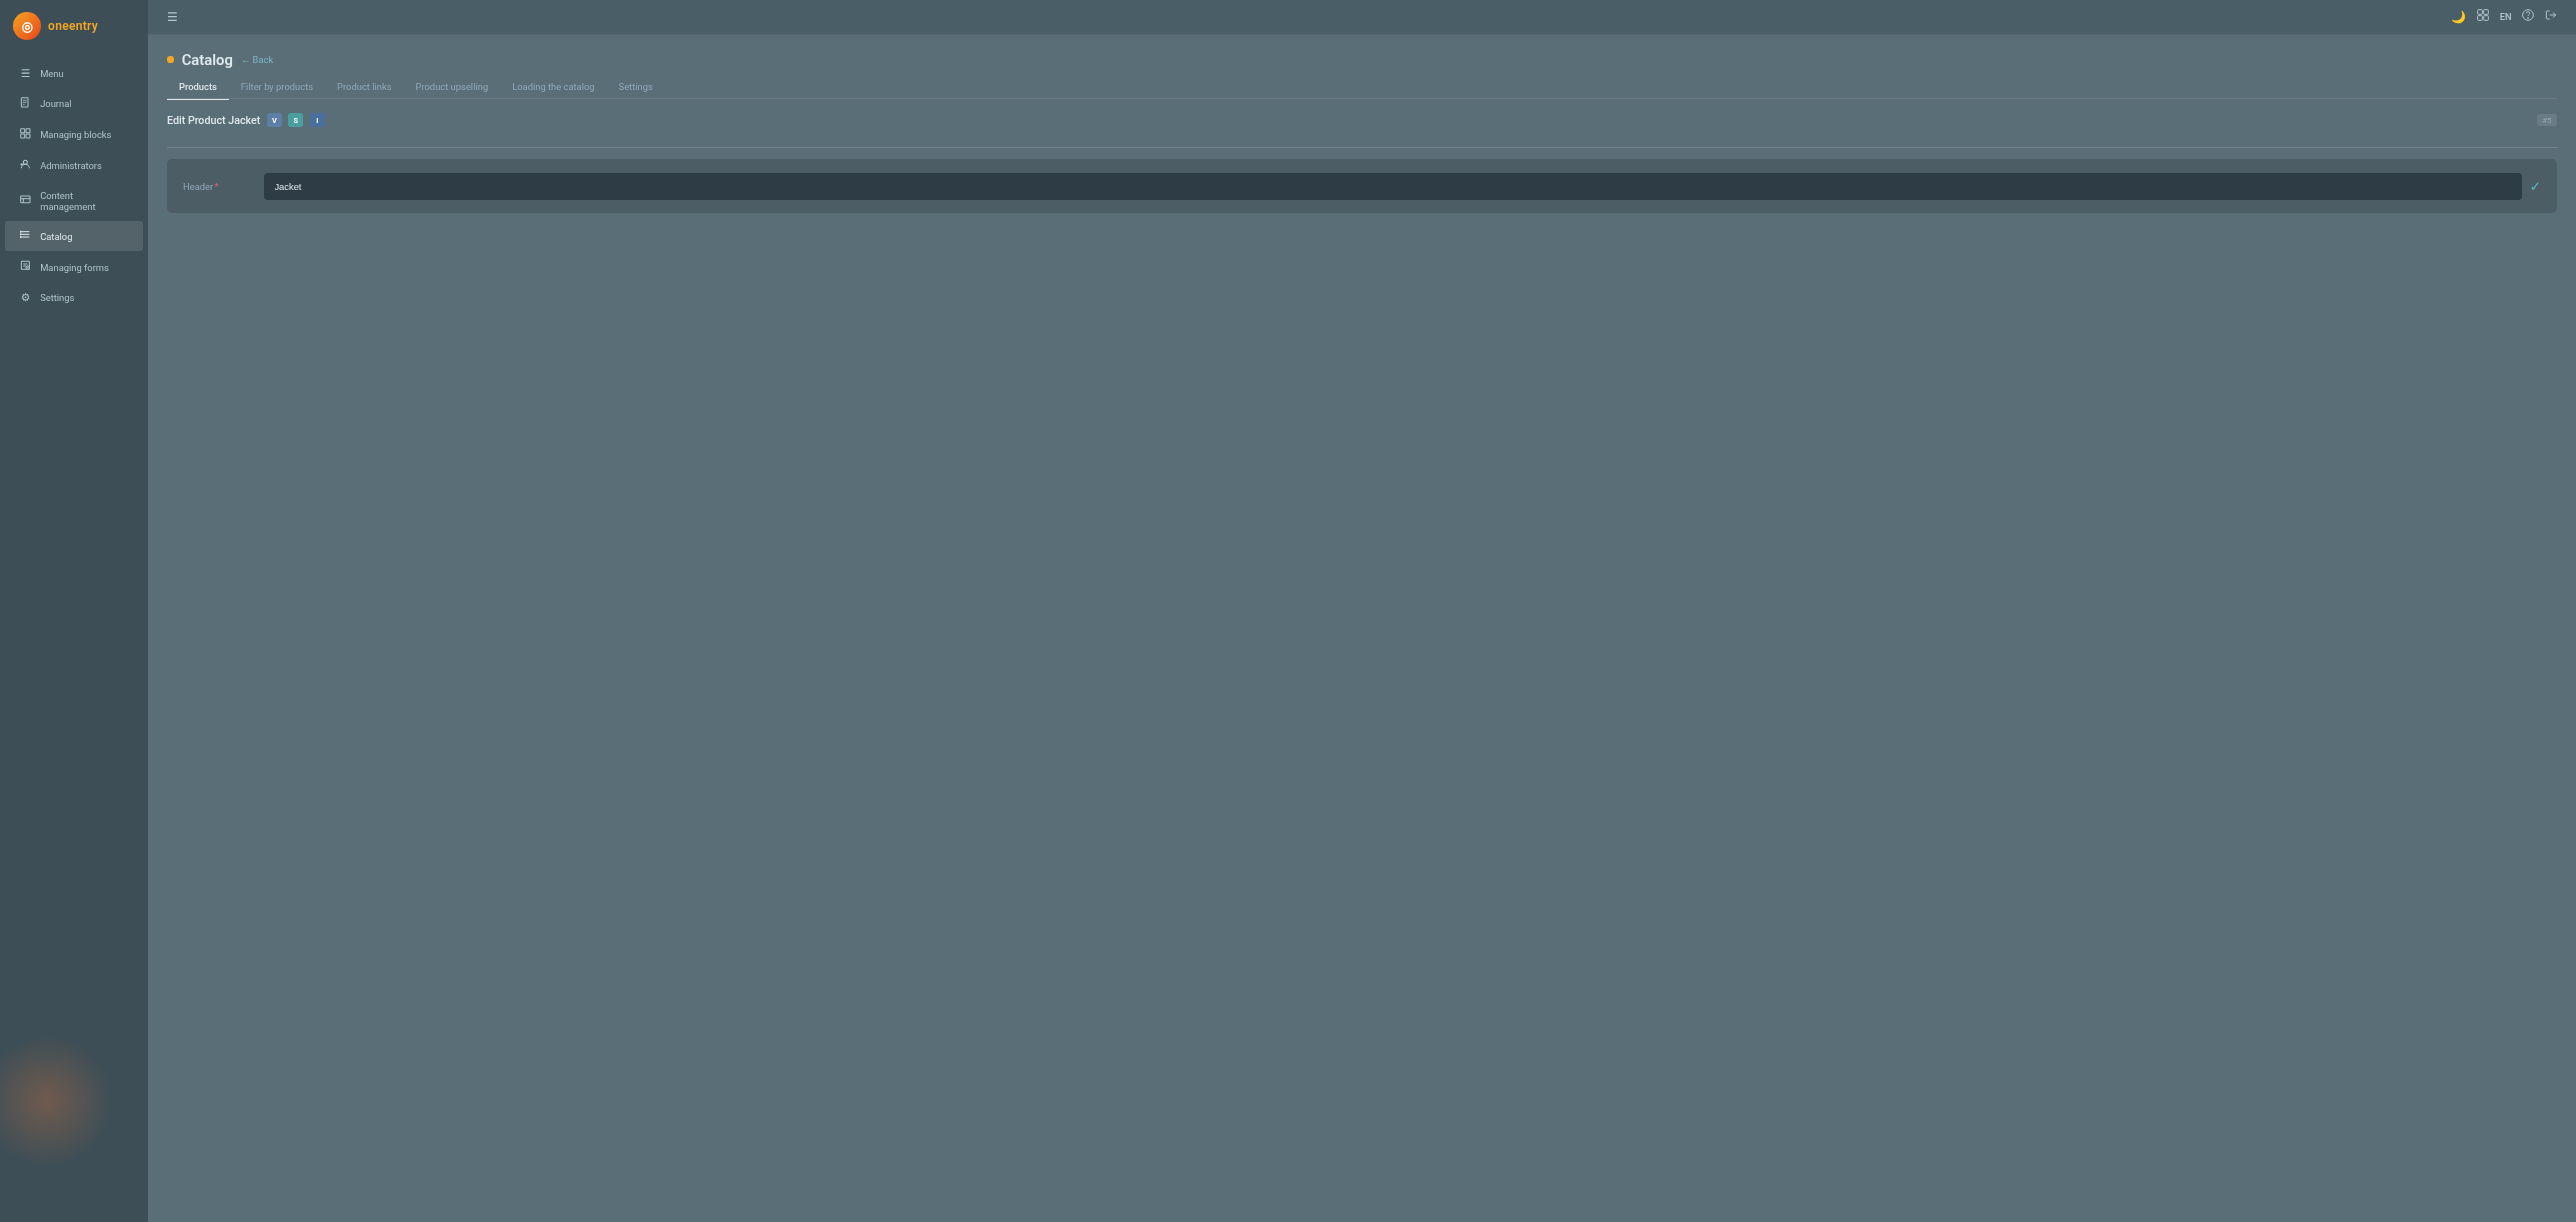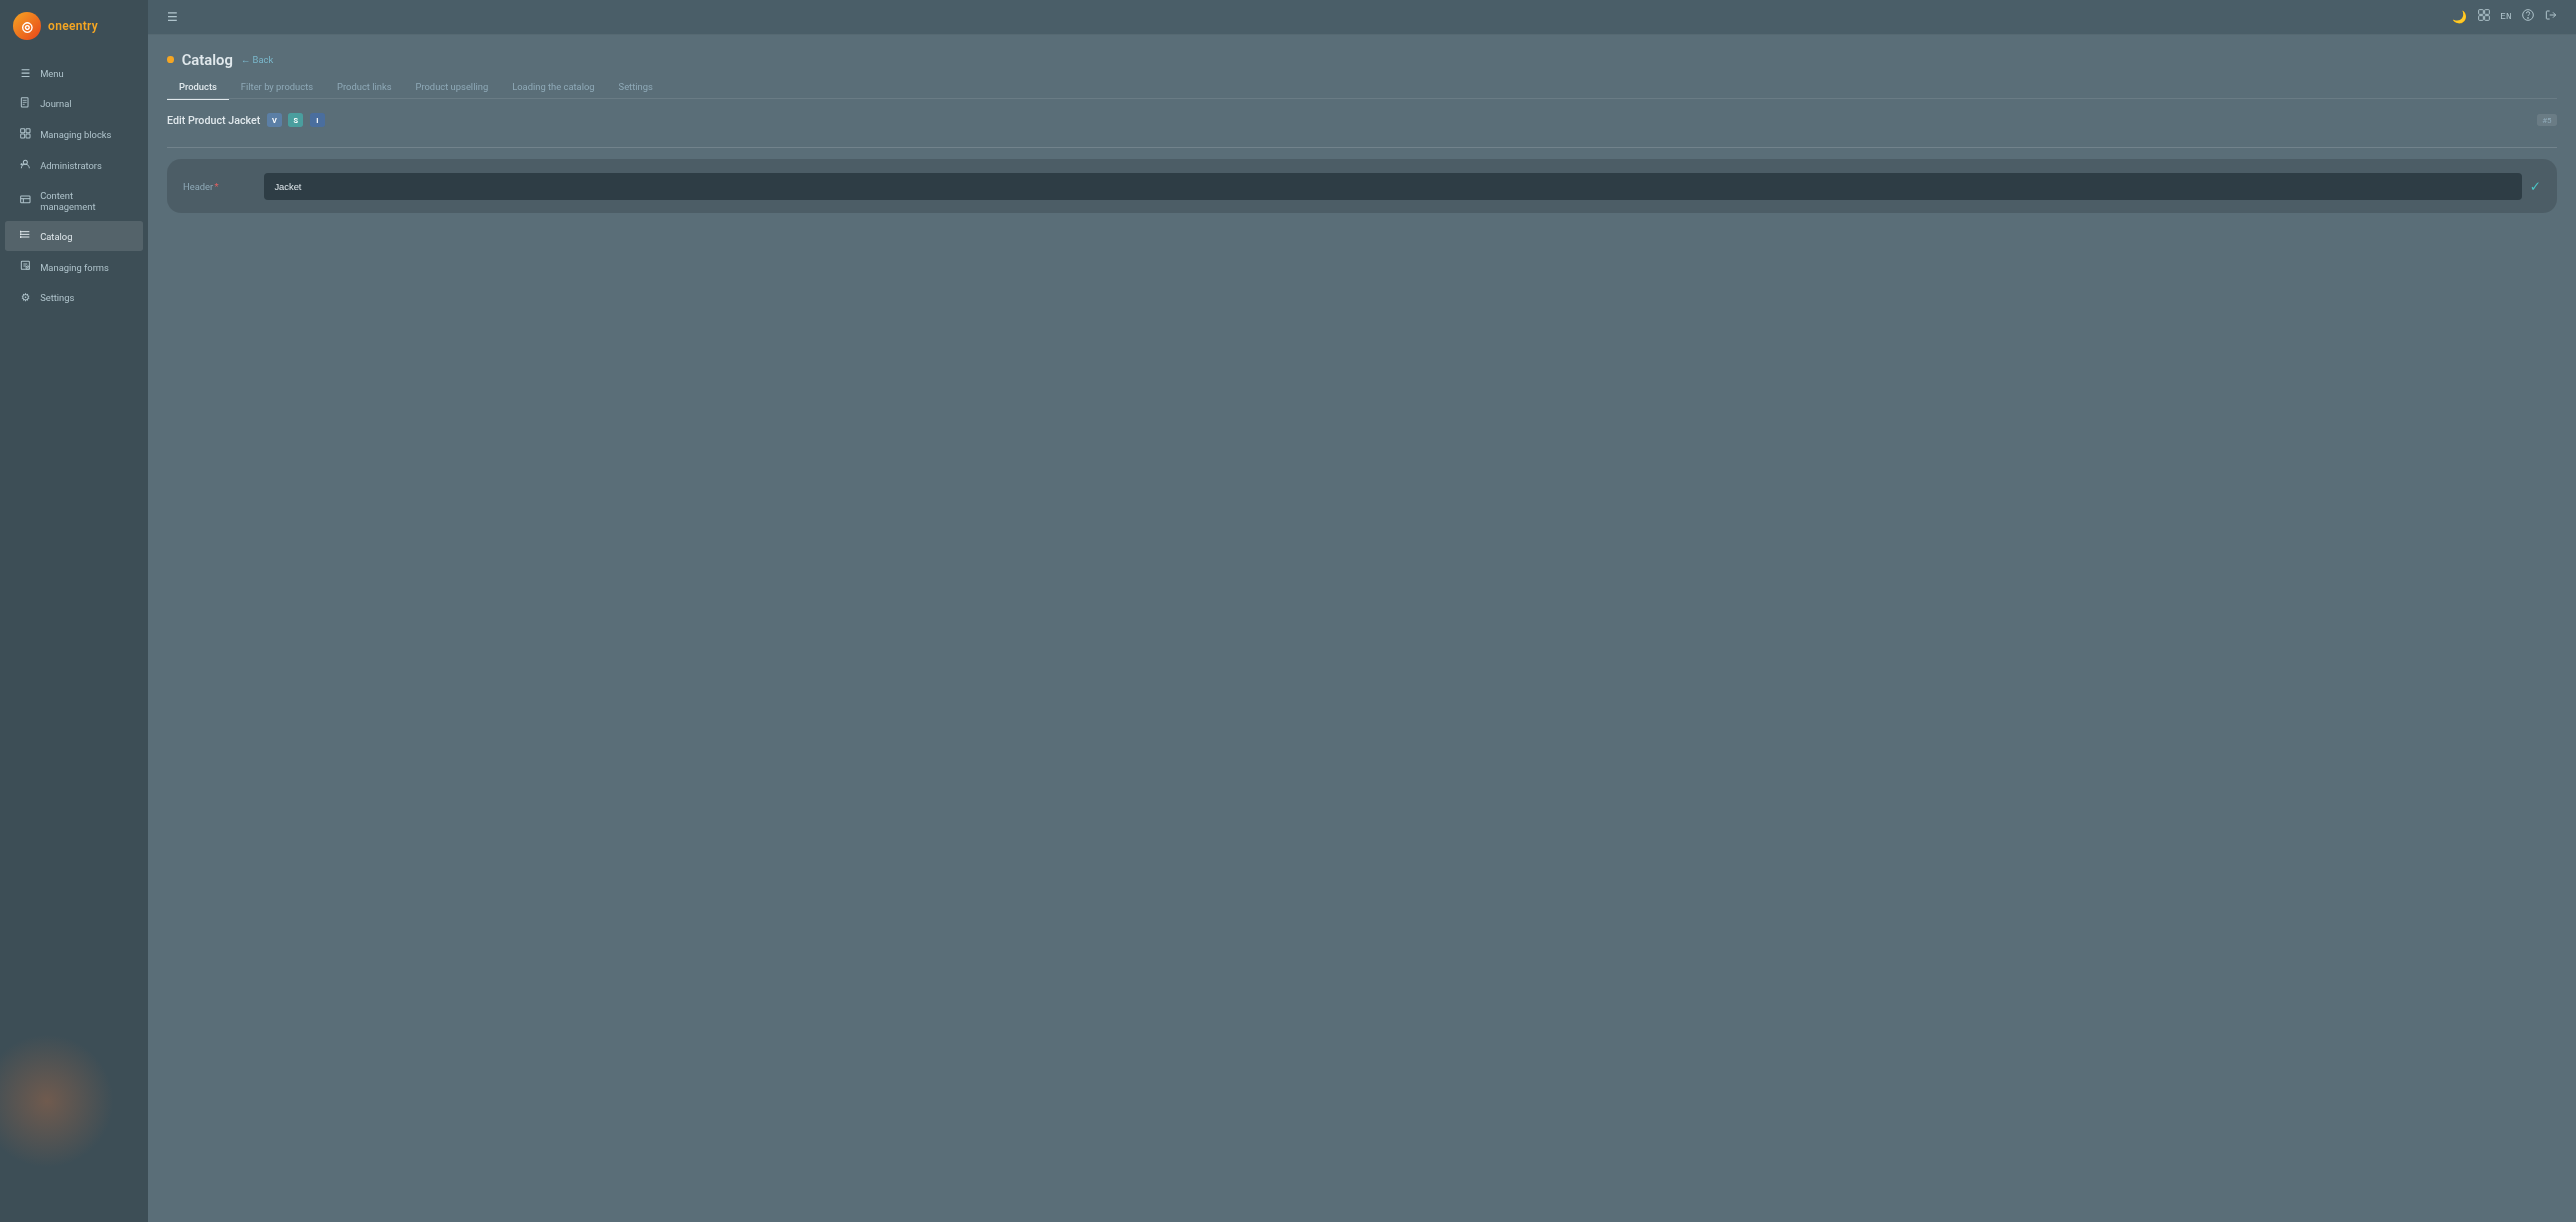--- a/index.html
+++ b/index.html
@@ -136,21 +136,20 @@
     .topbar-icon {
       font-size: 12px;
       color: #b0c4cc;
       cursor: pointer;
     }
 
     .topbar-lang {
       color: #b0c4cc;
       font-size: 9.4px;
       font-weight: 500;
-      font-family: Liberation Mono, monospace;
     }
 
     
     .content {
       flex: 1;
       padding: 16px 19px;
       overflow-y: auto;
     }
 
     
@@ -267,21 +266,21 @@
 
     .inner-tab-item.active {
       color: #e0e8ec;
       border-bottom: 1.3px solid #e0e8ec;
       font-weight: 500;
     }
 
     
     .form-card {
       background: rgba(0,0,0,0.15);
-      border-radius: 14px;
+      border-radius: 5px;
       padding: 13.4px 16px;
     }
 
     .form-row {
       display: flex;
       align-items: center;
       gap: 10.7px;
     }
 
     .form-label {

